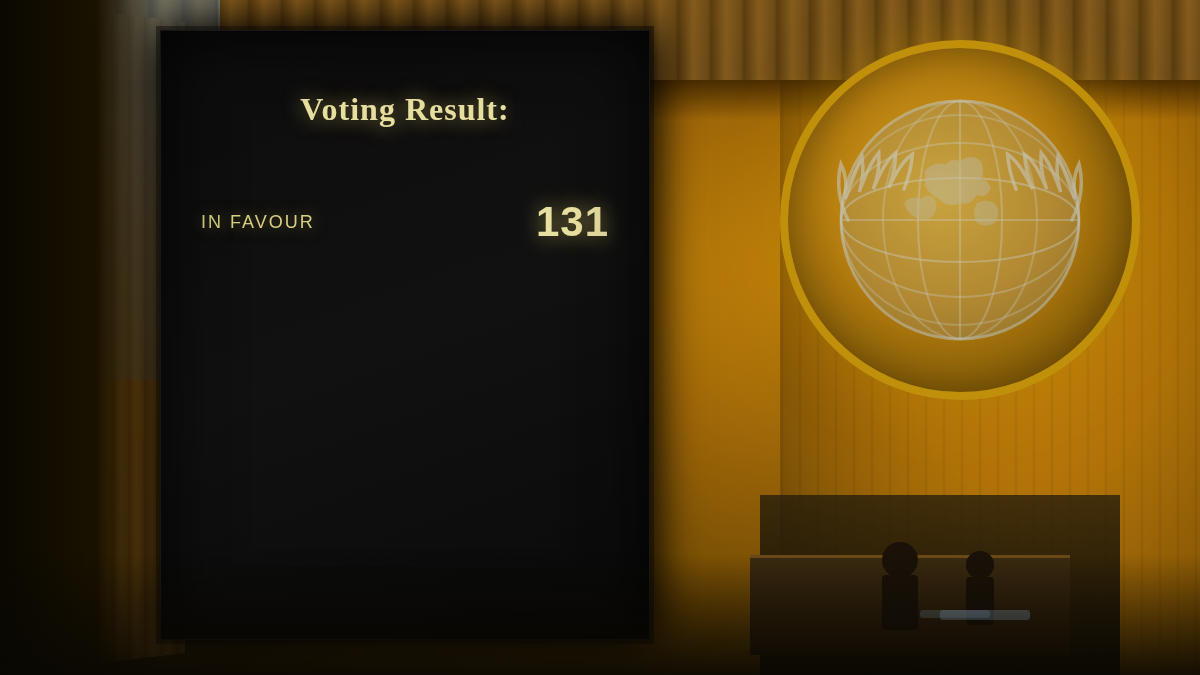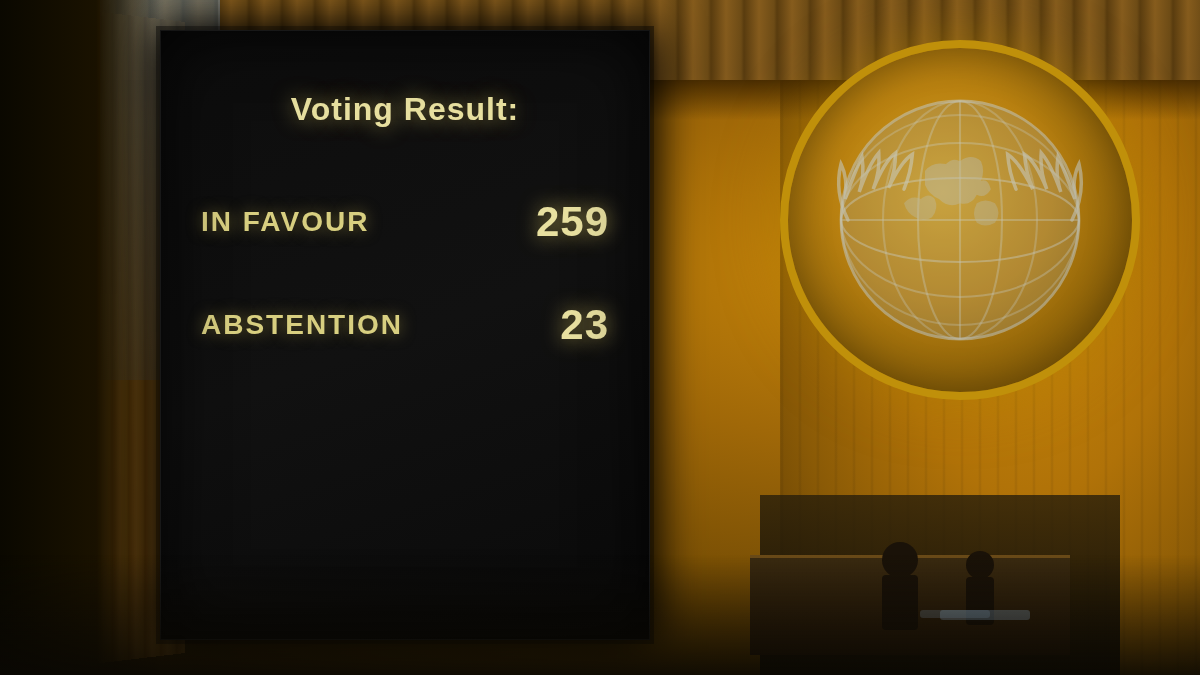--- a/index.html
+++ b/index.html
@@ -97,34 +97,35 @@
     }
 
     .scoreboard-title {
       color: #e8e0a0;
       font-size: 32px;
       font-weight: bold;
       text-align: center;
       margin-bottom: 70px;
       letter-spacing: 1px;
       text-shadow: 0 0 20px rgba(220, 200, 100, 0.6);
+      font-family: Liberation Serif, serif;
     }
 
     .vote-row {
       width: 100%;
       display: flex;
       align-items: center;
       justify-content: space-between;
       margin-bottom: 55px;
     }
 
     .vote-label {
       color: #d8cf80;
-      font-size: 28px;
-      font-weight: bold;
+      font-size: 18px;
+      font-weight: normal;
       letter-spacing: 2px;
       text-shadow: 0 0 15px rgba(200, 180, 80, 0.5);
     }
 
     .vote-number {
       color: #e8e0a0;
       font-size: 42px;
       font-weight: bold;
       letter-spacing: 1px;
       text-shadow: 0 0 20px rgba(220, 200, 100, 0.7);
@@ -283,28 +284,24 @@
         <path d="M112,88 Q118,84 125,88 Q130,95 125,102 Q118,106 112,102 Q108,96 112,88 Z" fill="rgba(180,200,220,0.4)"></path>
       </svg>
     </div>
   </div>
 
   <div class="scoreboard">
     <div class="scoreboard-title">Voting Result:</div>
 
     <div class="vote-row">
       <span class="vote-label">IN FAVOUR</span>
-      <span class="vote-number">259</span>
+      <span class="vote-number">131</span>
     </div>
 
 
-    <div class="vote-row">
-      <span class="vote-label">ABSTENTION</span>
-      <span class="vote-number">23</span>
-    </div>
   </div>
 
   <div class="podium-area">
     <div class="podium-desk"></div>
 
     <svg style="position:absolute;bottom:20px;right:40px;width:300px;height:140px;" viewBox="0 0 300 140">
 
       <ellipse cx="120" cy="45" rx="18" ry="18" fill="#1a1208"></ellipse>
       <rect x="102" y="60" width="36" height="55" rx="4" fill="#1a1208"></rect>
 

